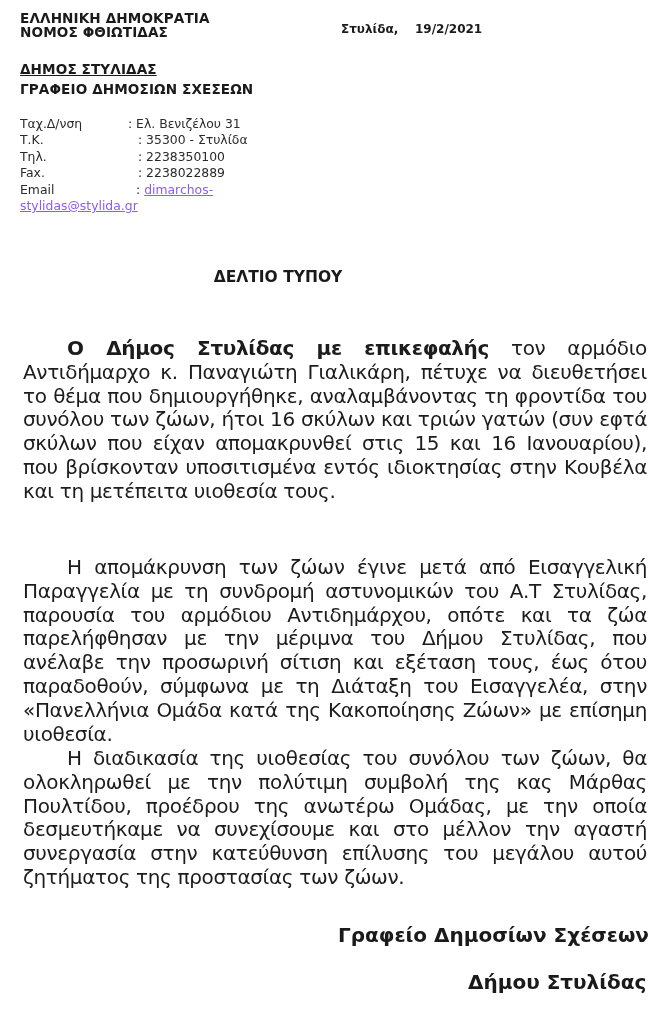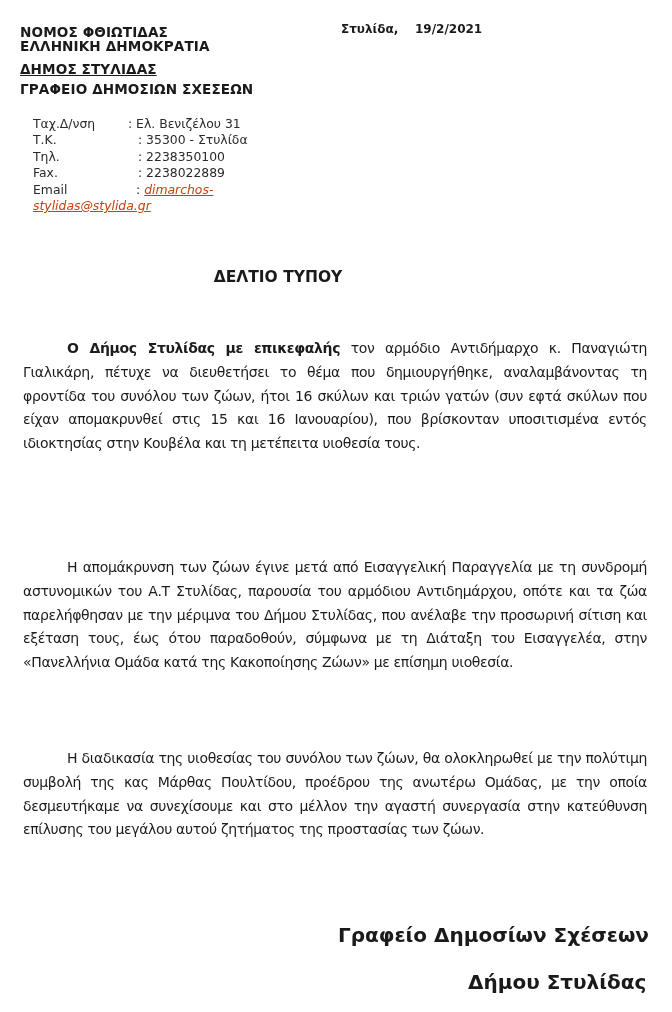--- a/index.html
+++ b/index.html
@@ -15,44 +15,44 @@
     .underline { text-decoration: underline; }
     .date {
       left: 341px; top: 19px; font-size: 12px; font-weight: bold;
       line-height: 20px; white-space: pre;
     }
     .contact {
       left: 20px; top: 116px; font-size: 12.4px; line-height: 16.4px;
       color: #2a2a2a;
     }
     .contact .row { position: relative; height: 16.4px; white-space: nowrap; }
-    .contact .lbl { position: absolute; left: 13px; }
+    .contact .lbl { position: absolute; left: 0; }
     .contact .val { position: absolute; }
-    .link { color: #c2410c; text-decoration: underline; font-style: italic; }
+    .link { color: #8b5cf6; text-decoration: underline; }
     .title {
       left: 0; width: 556px; top: 266px; text-align: center;
       font-size: 15.5px; font-weight: bold; line-height: 22px;
     }
     .para {
-      left: 23px; width: 624px; font-size: 14px; line-height: 23.8px;
+      left: 23px; width: 624px; font-size: 20px; line-height: 23.8px;
       text-align: justify; text-indent: 44px; color: #1c1c1c;
       font-family: "DejaVu Sans", sans-serif; letter-spacing: -0.35px;
       word-spacing: 0px;
     }
     .para b { font-weight: bold; }
     .sig {
       font-size: 20px; font-weight: bold; line-height: 22px; white-space: nowrap;
     }
   </style>
 </head>
 <body>
 
 <div>
 
-  <div class="abs hdr" style="top:36px;">ΕΛΛΗΝΙΚΗ ΔΗΜΟΚΡΑΤΙΑ</div>
+  <div class="abs hdr" style="top:8px;">ΕΛΛΗΝΙΚΗ ΔΗΜΟΚΡΑΤΙΑ</div>
   <div class="abs hdr" style="top:22px;">ΝΟΜΟΣ ΦΘΙΩΤΙΔΑΣ</div>
   <div class="abs hdr underline" style="top:59px;">ΔΗΜΟΣ ΣΤΥΛΙΔΑΣ</div>
   <div class="abs hdr" style="top:79px;">ΓΡΑΦΕΙΟ ΔΗΜΟΣΙΩΝ ΣΧΕΣΕΩΝ</div>
 
   <div class="abs date"><span>Στυλίδα,</span>&nbsp;&nbsp;&nbsp;&nbsp;<span>19/2/2021</span></div>
 
   <div class="abs contact">
     <div class="row">
       <span class="lbl">Ταχ.Δ/νση</span>
       <span class="val" style="left:108px;">: Ελ. Βενιζέλου 31</span>

